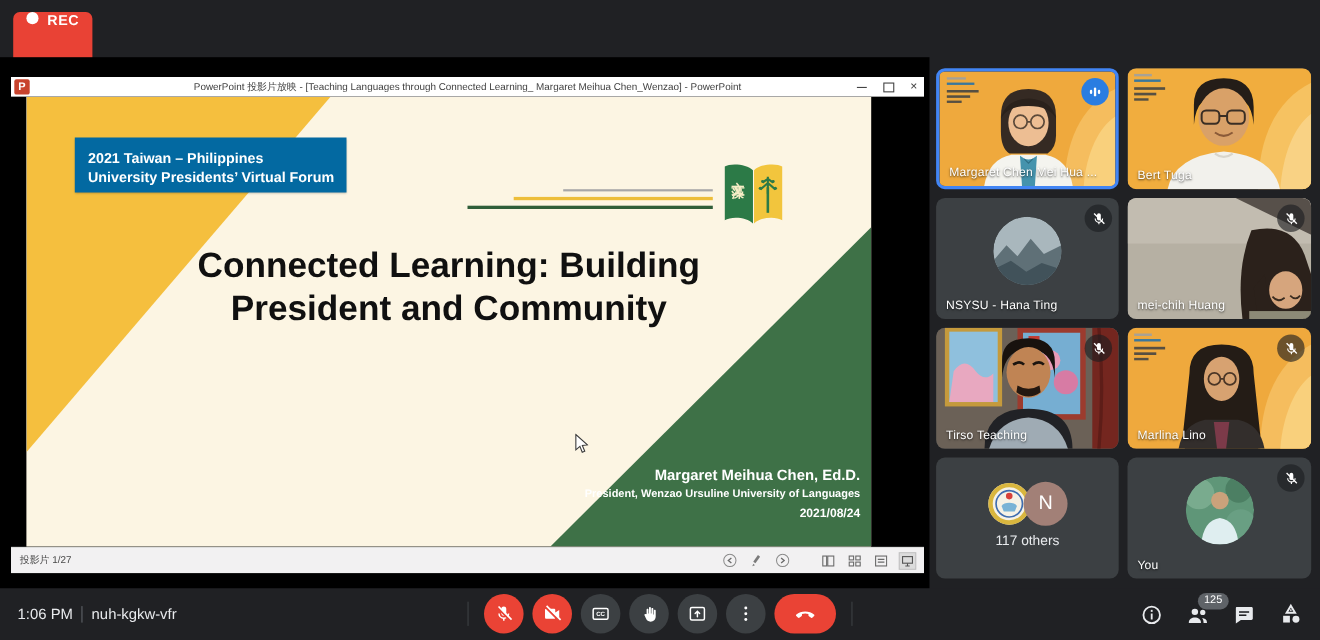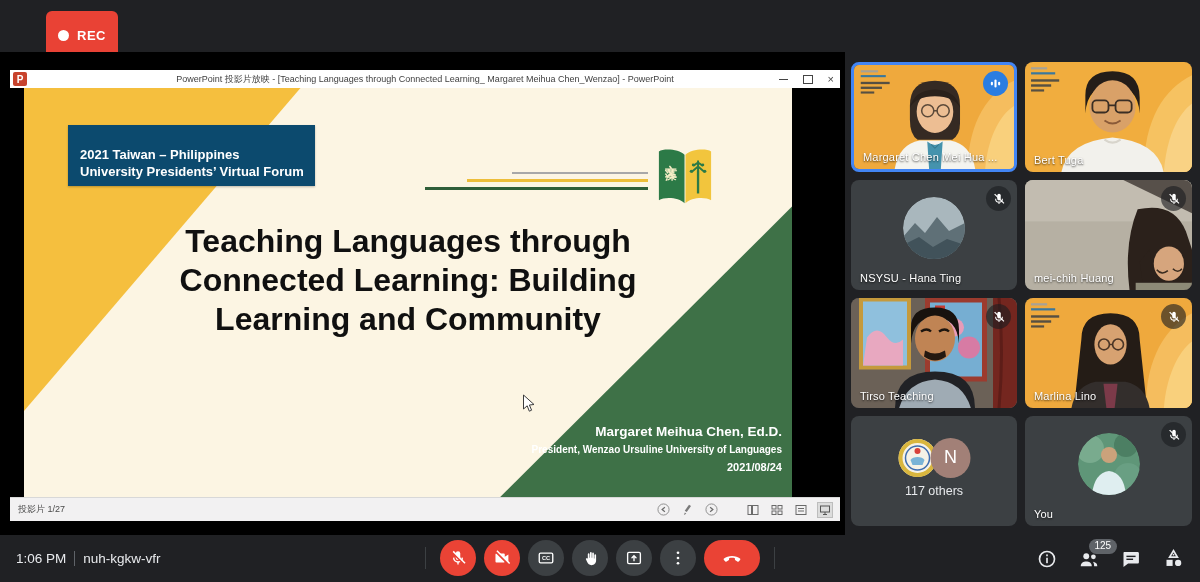--- a/index.html
+++ b/index.html
@@ -1,21 +1,21 @@
 <!DOCTYPE html>
 <html><head>
 <meta charset="utf-8">
 <style>
   html,body{margin:0;padding:0;background:#202124;}
   #app{position:relative;width:1200px;height:582px;background:#202124;overflow:hidden;
        font-family:"Liberation Sans",sans-serif;}
 
   
   .rec-pill{position:absolute;left:12px;top:11px;height:49px;padding:0 12px;background:#e94235;
-    border-radius:6px;display:flex;align-items:center;gap:8px;margin-left:34px;}
+    border-radius:6px;display:flex;gap:8px;}
   .rec-dot{width:11px;height:11px;border-radius:50%;background:#fff;}
   .rec-label{color:#fff;font-size:13px;font-weight:bold;letter-spacing:.5px;}
   .presenting-pill{position:absolute;left:82px;top:11px;right:12px;height:31px;background:#36373a;
     border-radius:6px;display:flex;align-items:center;gap:10px;padding:0 12px;box-sizing:border-box;}
   .presenter-logo{width:22px;height:22px;border-radius:50%;background:#17271d;display:flex;
     align-items:center;justify-content:center;flex:none;}
   .presenting-text{color:#e8eaed;font-size:13px;font-weight:500;white-space:nowrap;overflow:hidden;}
 
   
   .stage{position:absolute;left:0;top:52px;width:845px;height:483px;background:#000;}
@@ -28,22 +28,22 @@
     white-space:nowrap;}
   .pp-controls{position:absolute;right:6px;top:0;height:18px;display:flex;align-items:center;gap:15px;}
   .win-min{width:9px;height:1px;background:#444;}
   .win-restore{width:8px;height:7px;border:1px solid #444;}
   .win-close{font-size:11px;color:#444;line-height:1;}
 
   .pp-canvas{height:409px;background:#000;position:relative;overflow:hidden;}
   .slide{position:absolute;left:14px;top:0;width:768px;height:409px;background:#fcf5e3;overflow:hidden;}
   .tri-yellow{position:absolute;inset:0;background:#f5bf3e;clip-path:polygon(0 0,36% 0,0 79%);}
   .tri-green{position:absolute;inset:0;background:#3e7147;clip-path:polygon(100% 29%,100% 100%,62% 100%);}
-  .forum-banner{position:absolute;left:44px;top:37px;background:#0c4a6e;color:#fff;font-weight:bold;
-    font-size:13px;line-height:17px;padding:21px 11px 6px 12px;white-space:nowrap;
+  .forum-banner{position:absolute;left:44px;top:37px;background:#0369a1;color:#fff;font-weight:bold;
+    font-size:13px;line-height:17px;padding:10px 11px 6px 12px;white-space:nowrap;
     box-shadow:0 1px 2px rgba(0,0,0,.25);}
   .line-gray{position:absolute;left:488px;top:84px;width:136px;height:2px;background:#a8a8a8;}
   .line-yellow{position:absolute;left:443px;top:91px;width:181px;height:3px;background:#edbe3a;}
   .line-green{position:absolute;left:401px;top:99px;width:223px;height:3px;background:#2f5e39;}
   .wenzao-logo{position:absolute;left:632px;top:58px;width:58px;height:64px;}
   .logo-text{position:absolute;left:9px;top:9px;writing-mode:vertical-rl;color:#f7eec7;font-size:12px;
     font-weight:bold;letter-spacing:3px;line-height:1;}
   .slide-title{position:absolute;left:0;right:0;top:134px;text-align:center;font-weight:bold;
     font-size:32px;line-height:39px;color:#101010;}
   .author{position:absolute;right:10px;top:336px;text-align:right;color:#fff;margin-left:24px;}
@@ -137,23 +137,22 @@
               <rect x="42.3" y="24" width="2.4" height="24" fill="#2c7a47"></rect>
               <path d="M43.5 14 L43.5 30 M43.5 20 L36.5 26 M43.5 20 L50.5 26 M43.5 16 L38.5 19.5 M43.5 16 L48.5 19.5" stroke="#2c7a47" stroke-width="2" fill="none"></path>
               <circle cx="36.5" cy="25" r="1.6" fill="#2c7a47"></circle>
                 <circle cx="50.5" cy="25" r="1.6" fill="#2c7a47"></circle>
               <circle cx="38.5" cy="18.5" r="1.4" fill="#2c7a47"></circle>
                 <circle cx="48.5" cy="18.5" r="1.4" fill="#2c7a47"></circle>
             </svg>
             <span class="logo-text">文藻</span>
           </div>
           <div class="slide-title">
-            <div>Teaching Languages through</div>
             <div>Connected Learning: Building</div>
-            <div>Learning and Community</div>
+            <div>President and Community</div>
           </div>
           <div class="author">
             <div class="author-name">Margaret Meihua Chen, Ed.D.</div>
             <div class="author-role">President, Wenzao Ursuline University of Languages</div>
             <div class="author-date">2021/08/24</div>
           </div>
           <div class="cursor">
             <svg width="13" height="19" viewBox="0 0 13 19">
               <path d="M1.5 1 L1.5 15 L5.2 11.8 L7.3 17.2 L9.6 16.2 L7.4 11 L12 10.5 Z" fill="#fff" stroke="#3c3c3c" stroke-width="1"></path>
             </svg>

